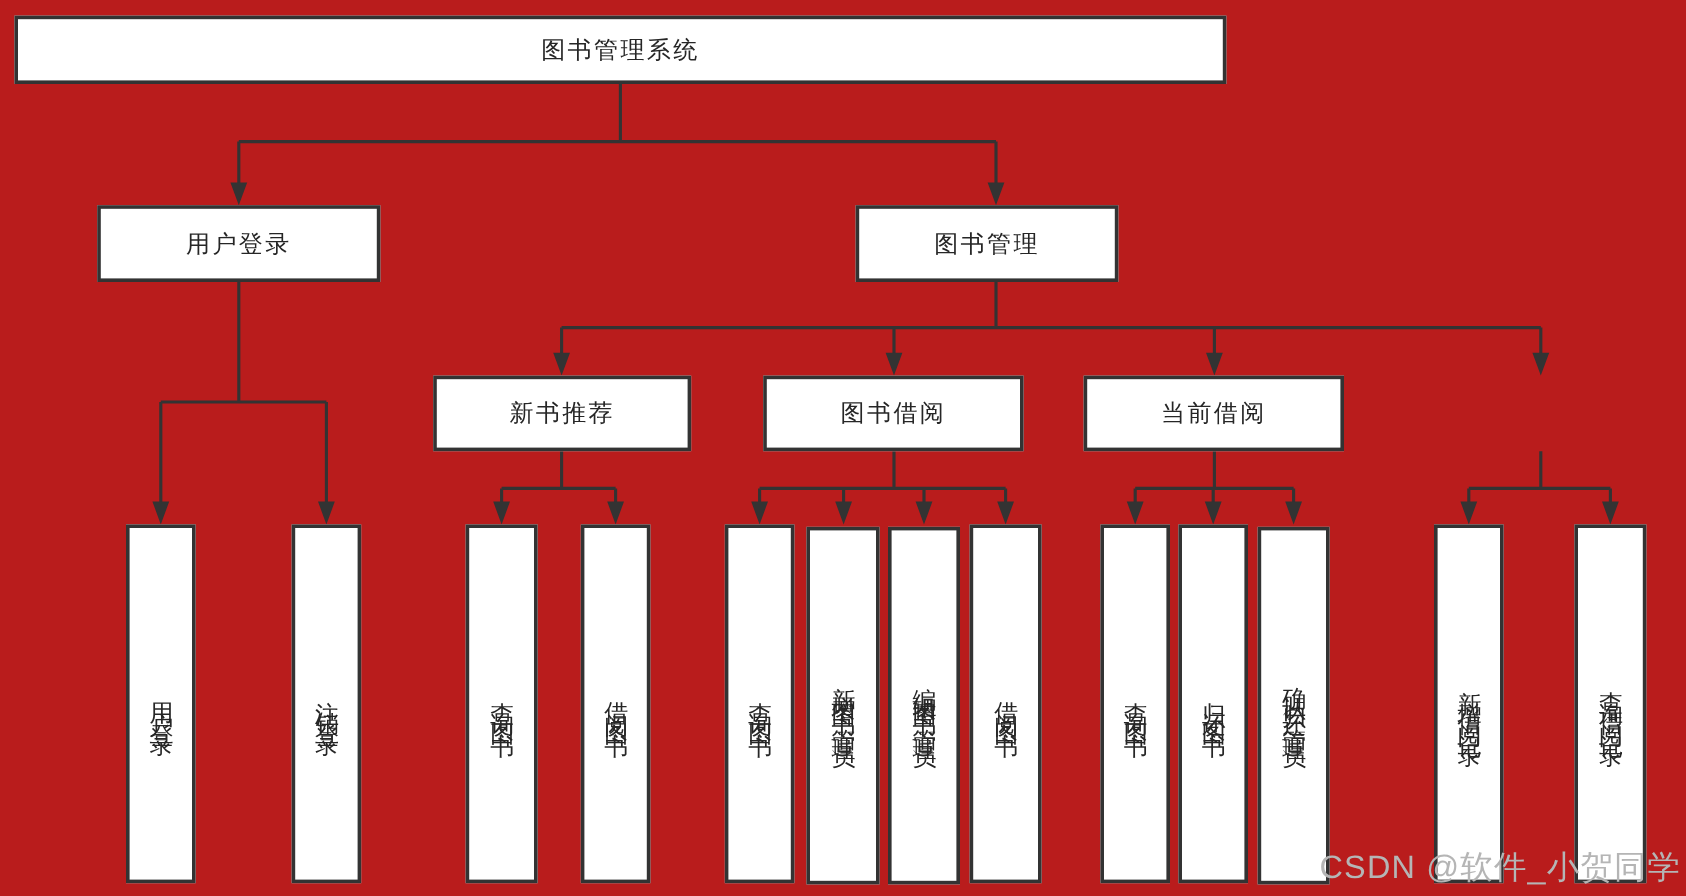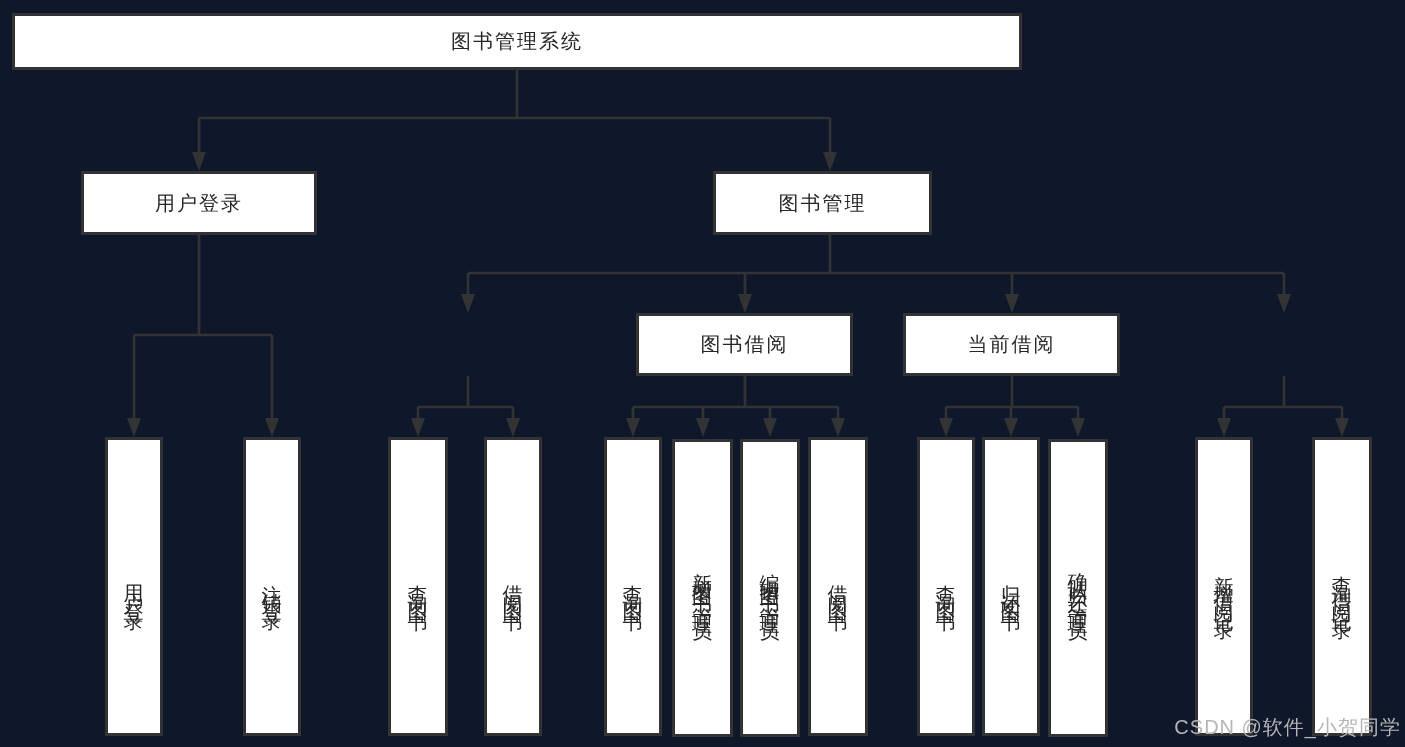--- a/index.html
+++ b/index.html
@@ -1,21 +1,21 @@
 <!DOCTYPE html>
 <html><head>
 <meta charset="utf-8">
 <title>图书管理系统</title>
 <style>
   html, body { margin: 0; padding: 0; background: #ffffff; }
   .canvas {
     position: relative;
     width: 1405px;
     height: 747px;
-    background: #0f172a;
+    background: #b91c1c;
     font-family: "Liberation Sans", "DejaVu Sans", sans-serif;
     overflow: hidden;
   }
   .connectors {
     position: absolute;
     left: 0; top: 0;
     z-index: 0;
   }
   .connectors .lines {
     fill: none;
@@ -47,21 +47,21 @@
     text-orientation: mixed;
     font-size: 20px;
     letter-spacing: 9px;
     line-height: 1;
   }
   .vbox.long { letter-spacing: 7px; }
   .watermark {
     position: absolute;
     right: 4px;
     bottom: 6px;
-    font-size: 20px;
+    font-size: 27px;
     letter-spacing: 1px;
     color: #b5b5b5;
     z-index: 2;
     white-space: nowrap;
   }
 </style>
 </head>
 <body>
 
 <div class="canvas">
@@ -83,20 +83,21 @@
       M633,437l-7,-19h14z M703,437l-7,-19h14z M770,437l-7,-19h14z M838,437l-7,-19h14z
       M946,437l-7,-19h14z M1011,437l-7,-19h14z M1078,437l-7,-19h14z
       M1224,437l-7,-19h14z M1342,437l-7,-19h14z"></path>
   </svg>
 
   <div class="box hbox" style="left:12px;top:13px;width:1010px;height:57px">图书管理系统</div>
 
   <div class="box hbox" style="left:81px;top:171px;width:236px;height:64px">用户登录</div>
   <div class="box hbox" style="left:713px;top:171px;width:219px;height:64px">图书管理</div>
 
+  <div class="box hbox" style="left:361px;top:313px;width:215px;height:63px">新书推荐</div>
   <div class="box hbox" style="left:636px;top:313px;width:217px;height:63px">图书借阅</div>
   <div class="box hbox" style="left:903px;top:313px;width:217px;height:63px">当前借阅</div>
 
   <div class="box vbox" style="left:105px;top:437px;width:58px;height:299px">用户登录</div>
   <div class="box vbox" style="left:243px;top:437px;width:58px;height:299px">注销登录</div>
 
   <div class="box vbox" style="left:388px;top:437px;width:60px;height:299px">查询图书</div>
   <div class="box vbox" style="left:484px;top:437px;width:58px;height:299px">借阅图书</div>
 
   <div class="box vbox" style="left:604px;top:437px;width:58px;height:299px">查询图书</div>

